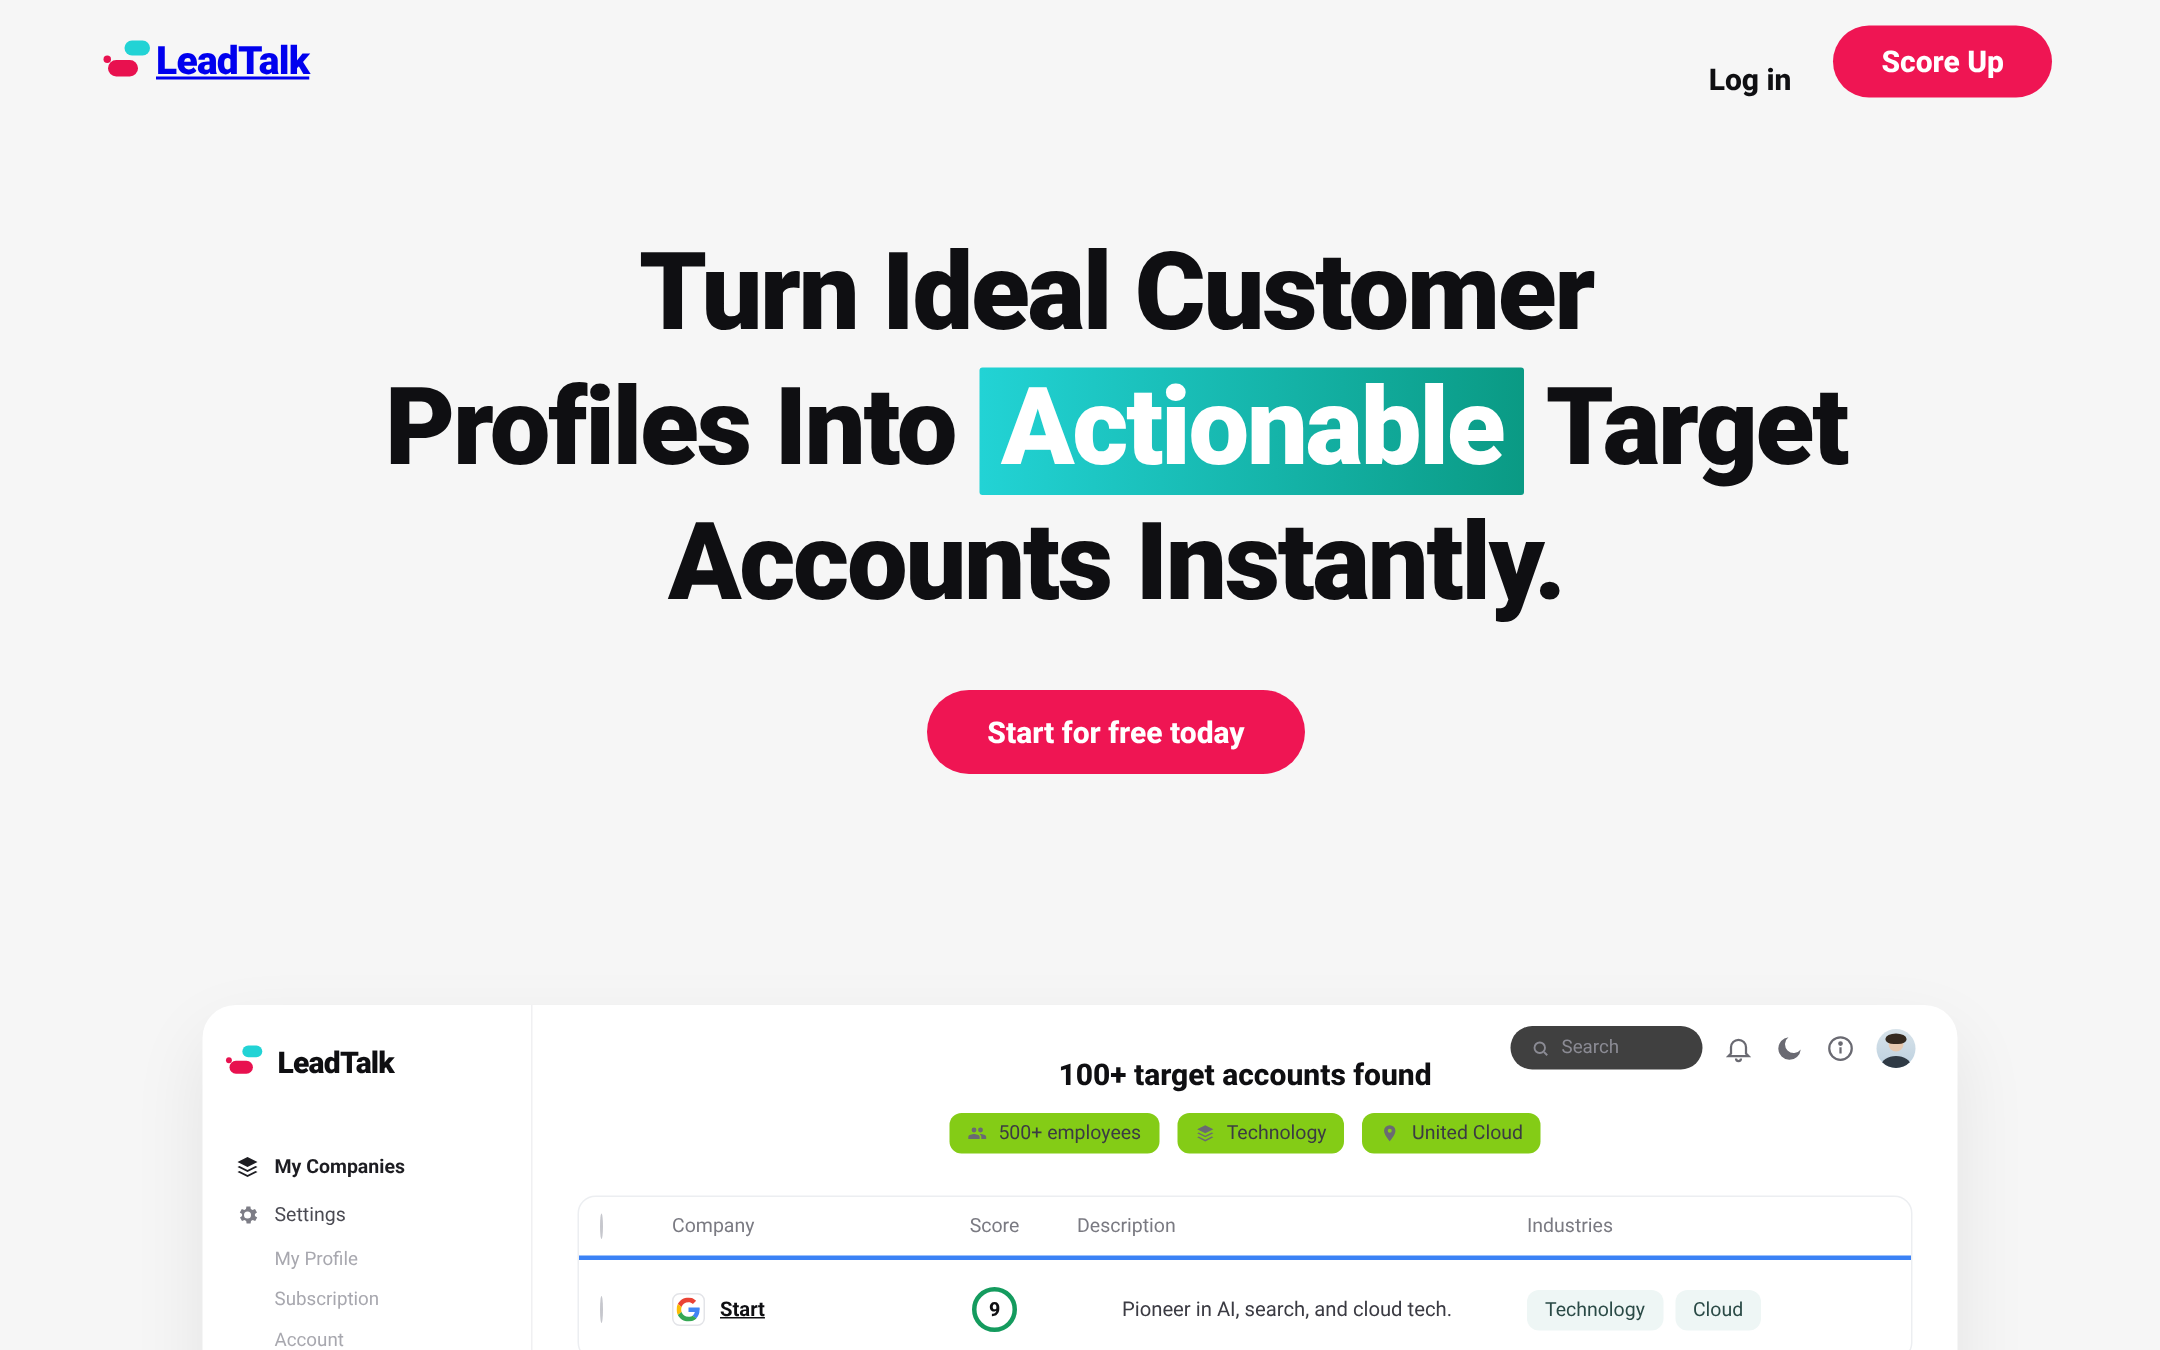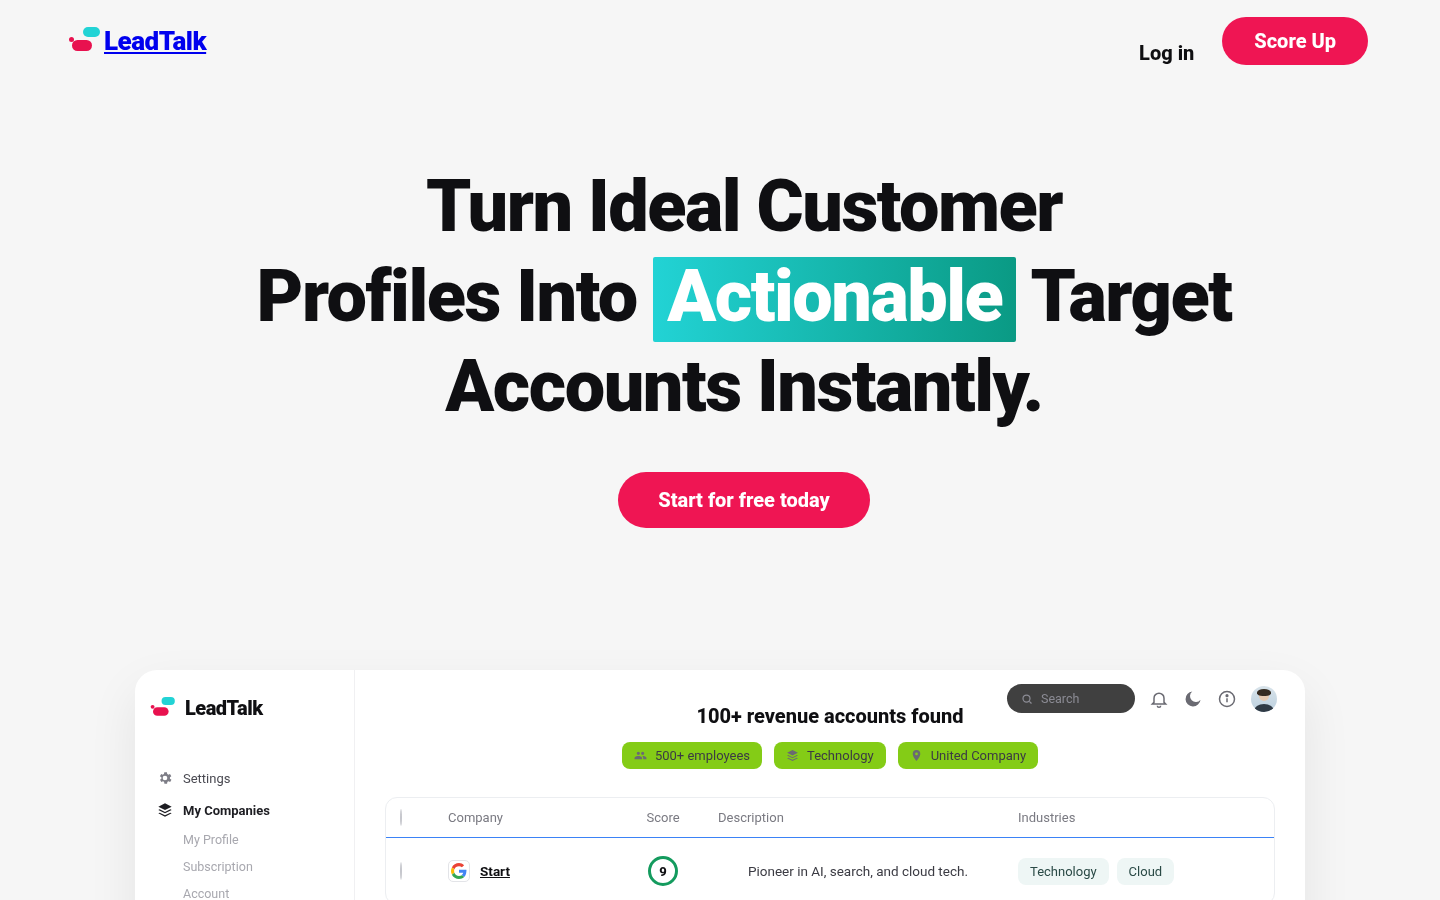--- a/index.html
+++ b/index.html
@@ -13,21 +13,21 @@
   .brand .mark .blob-pink { position:absolute; left:0; bottom:2px; width:20px; height:11px; background:#e8114f; border-radius:10px; }
   .brand .mark .dot { position:absolute; left:-3px; top:8px; width:5px; height:5px; background:#e8114f; border-radius:50%; }
   .brand .name { font-weight:900; font-size:26px; letter-spacing:-0.5px; display:flex; align-items:center; }
   .topnav-actions { display:flex; align-items:flex-end; gap:28px; }
   .link-login { font-weight:800; font-size:20px; color:#0f0f12; text-decoration:none; }
   .btn { border:none; cursor:pointer; }
   .btn-primary { background:#ef1553; color:#fff; font-weight:800; border-radius:999px; }
   .btn-signup { font-size:20px; padding:12px 32px; }
 
   
-  .hero { position:absolute; top:162px; left:0; right:0; text-align:center; padding:0 108px;margin-left:48px; }
+  .hero { position:absolute; top:150px; left:0; right:0; text-align:center; padding:0 108px;margin-left:48px; }
   .hero h1 { font-weight:900; font-size:72px; line-height:1.25; letter-spacing:-1.5px; }
   .hero h1 .highlight { background:linear-gradient(90deg,#22d3d5 0%,#0a9a84 100%); color:#fff; padding:0 14px 6px; border-radius:2px; display:inline-block; line-height:1.1; }
   .hero .sub { margin-top:46px; font-size:21px; color:#4a4a52; line-height:1.5; max-width:870px; margin-left:auto; margin-right:auto; }
   .hero .cta { margin-top:40px; }
   .btn-cta { font-size:20px; padding:16px 40px; }
 
   
   .app-preview { position:absolute; left:135px; right:135px; top:670px; background:#fff; border-radius:22px; box-shadow:0 20px 50px rgba(0,0,0,.08); height:400px; overflow:hidden; display:flex; }
   .sidebar { width:220px; border-right:1px solid #f0f0f2; padding:26px 18px; }
   .sidebar .brand.small .name { font-size:20px; }
@@ -50,21 +50,21 @@
   .avatar .hair{ position:absolute; left:50%; top:3px; transform:translateX(-50%); width:14px; height:7px; background:#352a20; border-radius:50% 50% 40% 40%; }
 
   .results-head { text-align:center; margin-top:12px; }
   .results-head h3 { font-weight:800; font-size:20px; }
   .pill-row { display:flex; gap:12px; justify-content:center; margin-top:14px; }
   .pill { background:#84cc16; border-radius:8px; padding:6px 12px; display:flex; align-items:center; gap:8px; font-size:13px; color:#3b3b43; }
   .pill svg { width:13px; height:13px; color:#6a6a72; }
 
   .table { margin-top:28px; border:1px solid #eceef1; border-radius:12px; overflow:hidden; }
   .thead, .trow { display:grid; grid-template-columns:48px 160px 110px 300px 1fr; align-items:center; }
-  .thead { padding:12px 14px; font-size:13px; color:#7a7a82; border-bottom:1px solid #3b82f6; }
+  .thead { padding:12px 14px; font-size:13px; color:#7a7a82; border-bottom:3px solid #3b82f6; }
   .trow { padding:18px 14px; font-size:13.5px; }
   .chk { width:16px; height:16px; border:1.8px solid #c6c7cd; border-radius:50%; }
   .company { display:flex; align-items:center; gap:10px; }
   .co-logo { width:22px; height:22px; border:1px solid #e3e4e8; border-radius:5px; display:flex; align-items:center; justify-content:center; font-weight:800; font-size:12px; }
   .co-name { font-weight:700; text-decoration:underline; }
   .score { display:flex; justify-content:center; }
   .score-badge { width:30px; height:30px; border:3px solid #149b5e; border-radius:50%; display:flex; align-items:center; justify-content:center; font-weight:800; color:#0f0f12; font-size:13px; }
   .desc { color:#3b3b43; line-height:1.4; padding-right:20px;text-align:center; }
   .industries { display:flex; gap:8px; }
   .badge { background:#eef6f5; color:#2a4a46; padding:6px 12px; border-radius:8px; font-size:13px; }
@@ -107,35 +107,35 @@
   <aside class="sidebar">
     <div class="brand small">
       <span class="mark">
         <span class="blob-cyan"></span>
           <span class="blob-pink"></span>
           <span class="dot"></span>
       </span>
       <span class="name">LeadTalk</span>
     </div>
     <nav class="side-nav">
+      <div class="side-item active">
+        <span class="ico">
+          <svg class="svg" viewBox="0 0 24 24" fill="currentColor">
+              <path d="M12 2l10 5-10 5L2 7l10-5zm0 13l8-4 2 1-10 5L2 12l2-1 8 4zm0 5l8-4 2 1-10 5L2 17l2-1 8 4z"></path>
+            </svg>
+        </span>
+        <span>My Companies</span>
+      </div>
       <div class="side-item">
         <span class="ico">
           <svg class="svg" viewBox="0 0 24 24" fill="currentColor">
               <path d="M19.4 13a7.8 7.8 0 000-2l2.1-1.6-2-3.4-2.5 1a7.7 7.7 0 00-1.7-1l-.4-2.6h-4l-.4 2.6a7.7 7.7 0 00-1.7 1l-2.5-1-2 3.4L6.6 11a7.8 7.8 0 000 2l-2.1 1.6 2 3.4 2.5-1a7.7 7.7 0 001.7 1l.4 2.6h4l.4-2.6a7.7 7.7 0 001.7-1l2.5 1 2-3.4zM12 15.5A3.5 3.5 0 1115.5 12 3.5 3.5 0 0112 15.5z"></path>
             </svg>
         </span>
         <span>Settings</span>
-      </div>
-      <div class="side-item active">
-        <span class="ico">
-          <svg class="svg" viewBox="0 0 24 24" fill="currentColor">
-              <path d="M12 2l10 5-10 5L2 7l10-5zm0 13l8-4 2 1-10 5L2 12l2-1 8 4zm0 5l8-4 2 1-10 5L2 17l2-1 8 4z"></path>
-            </svg>
-        </span>
-        <span>My Companies</span>
       </div>
       <div class="side-sub">My Profile</div>
       <div class="side-sub">Subscription</div>
       <div class="side-sub">Account</div>
     </nav>
   </aside>
 
   <div class="app-main">
     <div class="app-topbar">
       <div class="search">
@@ -162,39 +162,39 @@
             <line x1="12" y1="11" x2="12" y2="16"></line>
             <circle cx="12" cy="8" r="1" fill="currentColor"></circle>
           </svg>
       </span>
       <span class="avatar">
           <span class="hair"></span>
         </span>
     </div>
 
     <div class="results-head">
-      <h3>100+ revenue accounts found</h3>
+      <h3>100+ target accounts found</h3>
       <div class="pill-row">
         <span class="pill">
           <svg viewBox="0 0 24 24" fill="currentColor">
               <path d="M16 11a3 3 0 10-3-3 3 3 0 003 3zm-8 0a3 3 0 10-3-3 3 3 0 003 3zm0 2c-2.3 0-7 1.2-7 3.5V19h14v-2.5C15 14.2 10.3 13 8 13zm8 0c-.3 0-.6 0-1 .1 1.2.9 2 2 2 3.4V19h6v-2.5c0-2.3-4.7-3.5-7-3.5z"></path>
             </svg>
           <span>500+ employees</span>
         </span>
         <span class="pill">
           <svg viewBox="0 0 24 24" fill="currentColor">
               <path d="M12 2l10 5-10 5L2 7zm0 13l8-4 2 1-10 5L2 12l2-1zm0 5l8-4 2 1-10 5L2 17l2-1z"></path>
             </svg>
           <span>Technology</span>
         </span>
         <span class="pill">
           <svg viewBox="0 0 24 24" fill="currentColor">
               <path d="M12 2a7 7 0 00-7 7c0 5.2 7 13 7 13s7-7.8 7-13a7 7 0 00-7-7zm0 9.5A2.5 2.5 0 1114.5 9 2.5 2.5 0 0112 11.5z"></path>
             </svg>
-          <span>United Company</span>
+          <span>United Cloud</span>
         </span>
       </div>
     </div>
 
     <div class="table">
       <div class="thead">
         <span><span class="chk"></span></span>
         <span>Company</span>
         <span style="text-align:center">Score</span>
         <span>Description</span>

